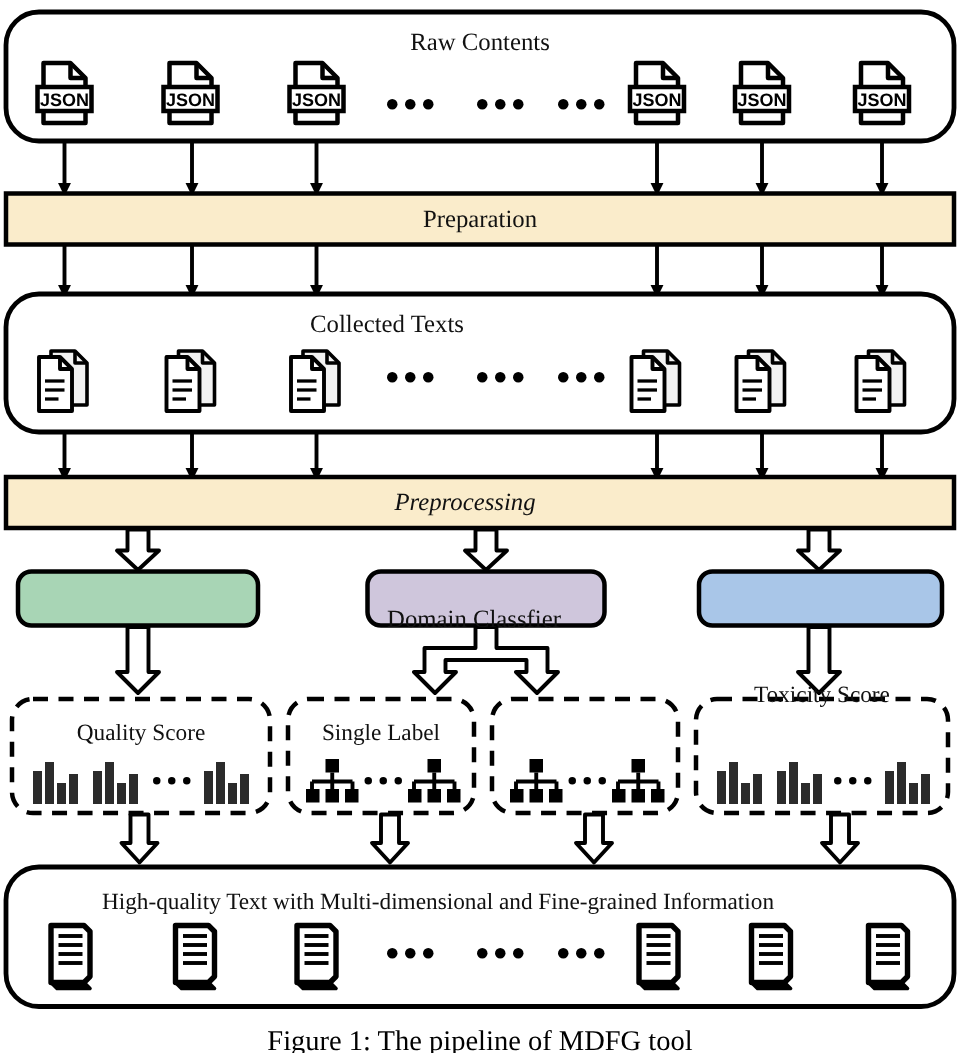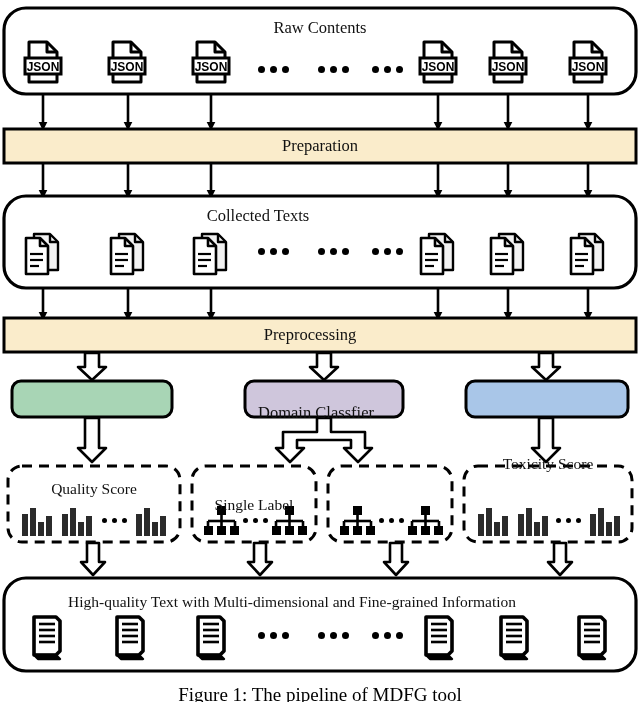--- a/index.html
+++ b/index.html
@@ -300,26 +300,26 @@
         <use href="#icon-finaldoc" x="575" y="615"></use>
       </g>
   </svg>
 
   <div class="lbl band-title" style="left:0;top:138px;width:640px;">Preparation</div>
 
   <div class="lbl stage-title" style="left:0;top:20px;width:640px;">Raw Contents</div>
 
   <div class="lbl stage-title" style="left:0;top:208px;width:516px;">Collected Texts</div>
 
-  <div class="lbl band-title" style="left:0;top:327px;width:620px;">Preprocessing</div>
+  <div class="lbl band-title" style="left:0;top:327px;width:620px;font-style:italic;">Preprocessing</div>
 
   <div class="lbl box-title" style="left:245px;top:405px;width:142px;">Domain Classfier</div>
 
   <div class="lbl dash-title" style="left:8px;top:481px;width:172px;">Quality Score</div>
-  <div class="lbl dash-title" style="left:192px;top:481px;width:124px;margin-top:16px;">Single Label</div>
+  <div class="lbl dash-title" style="left:192px;top:481px;width:124px;">Single Label</div>
   <div class="lbl dash-title" style="left:464px;top:456px;width:168px;">Toxicity Score</div>
 
   <div class="lbl final-title" style="left:0;top:594px;width:584px;">High-quality Text with Multi-dimensional and Fine-grained Information</div>
 
   <div class="dots" style="left:258px;top:66px;">
       <i></i>
       <i></i>
       <i></i>
     </div>
   <div class="dots" style="left:318px;top:66px;">

